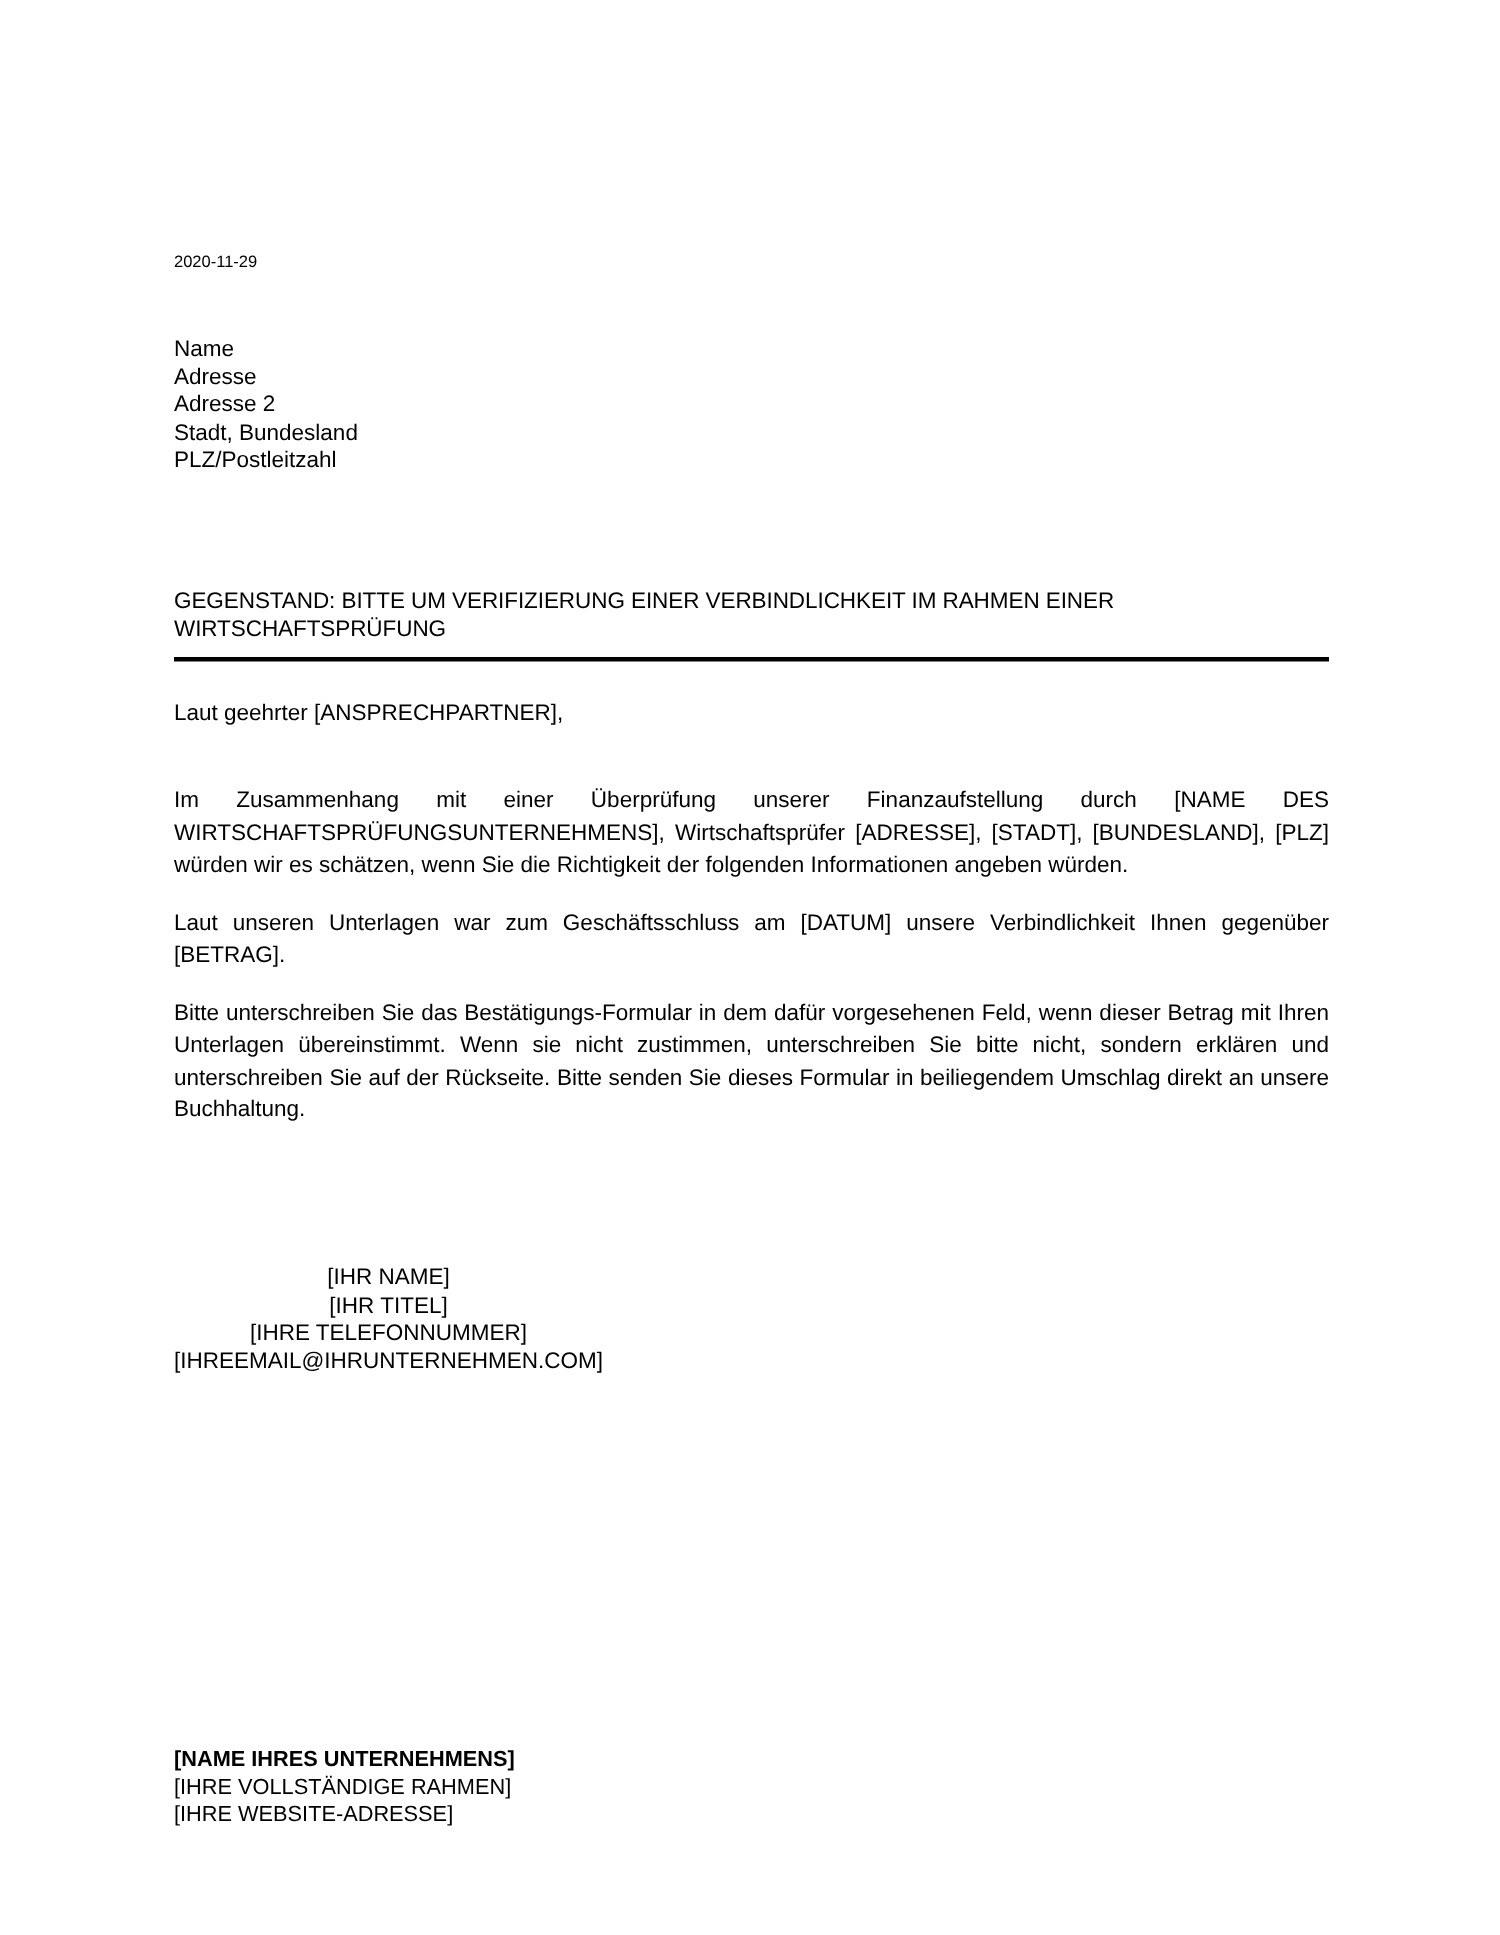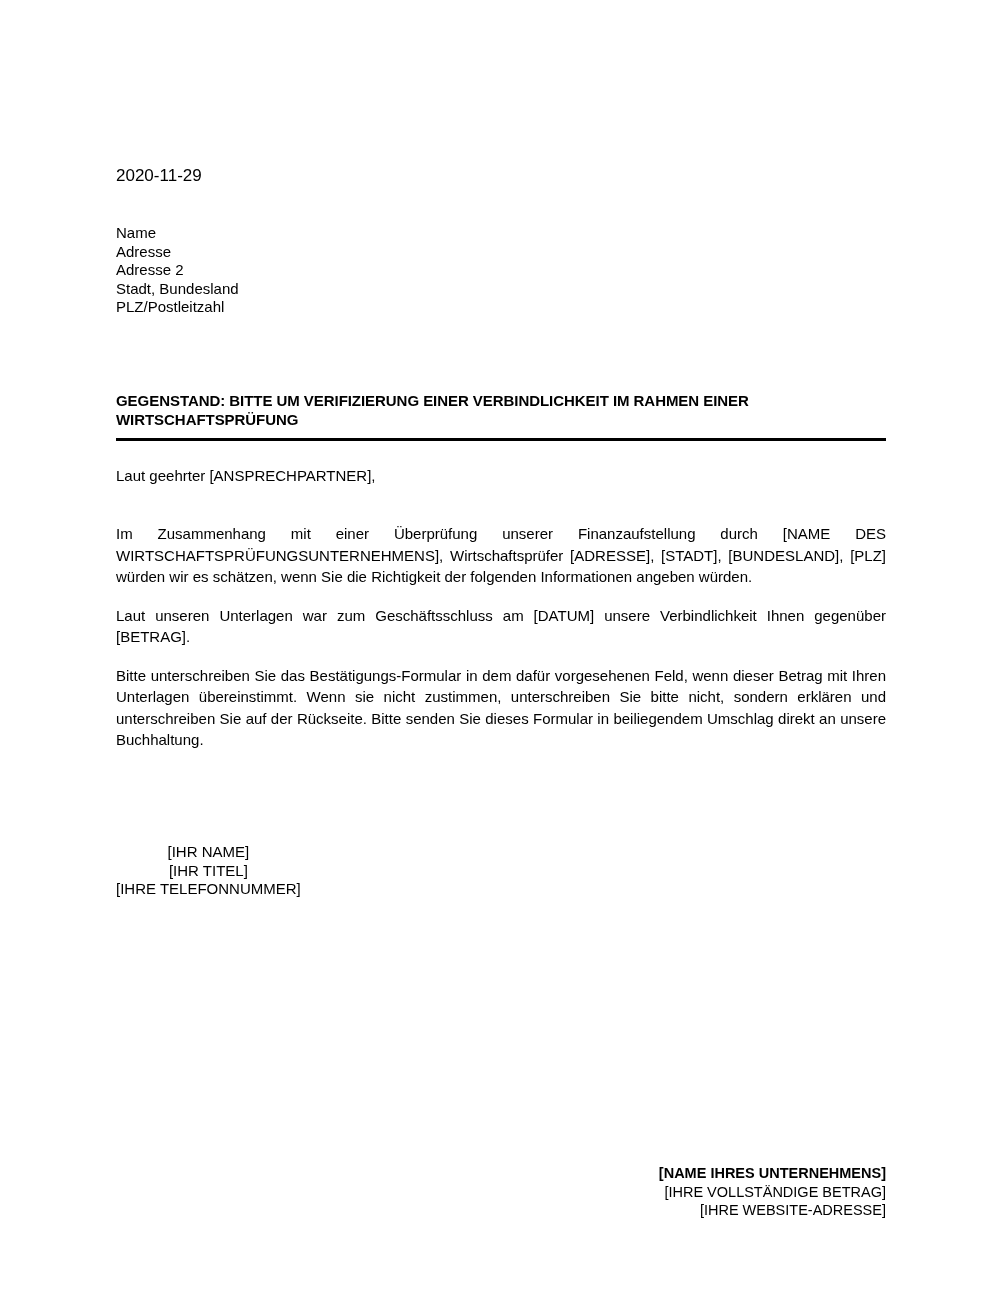--- a/index.html
+++ b/index.html
@@ -27,21 +27,21 @@
     left: 116px;
     top: 0;
     width: 770px;
   }
 
   
   .date-line {
     position: absolute;
     top: 166px;
     left: 0;
-    font-size: 17px;
+    font-size: 11px;
     line-height: 19px;
     white-space: nowrap;
     text-align: center;
   }
 
   
   .address-block {
     position: absolute;
     top: 224px;
     left: 0;
@@ -53,21 +53,21 @@
   
   .subject-block {
     position: absolute;
     top: 391px;
     left: 0;
     width: 770px;
   }
   .subject-heading {
     font-size: 15px;
     line-height: 19px;
-    font-weight: bold;
+    font-weight: normal;
     letter-spacing: -0.05px;
   }
   .subject-rule {
     margin-top: 9px;
     width: 770px;
     height: 3px;
     background: #000000;
   }
 
   
@@ -108,21 +108,21 @@
     line-height: 18.6px;
   }
   .signature-line { white-space: nowrap; text-align: center; }
 
   
   .footer-block {
     position: absolute;
     top: 1164px;
     left: 0;
     width: 770px;
-    text-align: right;
+    text-align: left;
     font-size: 14.5px;
     line-height: 18.6px;
   }
   .footer-line { white-space: nowrap; }
   .footer-company { font-weight: bold; }
 </style>
 </head>
 <body>
 
 <div class="page">
@@ -148,22 +148,23 @@
     <div class="body-block">
       <p class="body-paragraph">Im Zusammenhang mit einer Überprüfung unserer Finanzaufstellung durch [NAME DES WIRTSCHAFTSPRÜFUNGSUNTERNEHMENS], Wirtschaftsprüfer [ADRESSE], [STADT], [BUNDESLAND], [PLZ] würden wir es schätzen, wenn Sie die Richtigkeit der folgenden Informationen angeben würden.</p>
       <p class="body-paragraph">Laut unseren Unterlagen war zum Geschäftsschluss am [DATUM] unsere Verbindlichkeit Ihnen gegenüber [BETRAG].</p>
       <p class="body-paragraph">Bitte unterschreiben Sie das Bestätigungs-Formular in dem dafür vorgesehenen Feld, wenn dieser Betrag mit Ihren Unterlagen übereinstimmt. Wenn sie nicht zustimmen, unterschreiben Sie bitte nicht, sondern erklären und unterschreiben Sie auf der Rückseite. Bitte senden Sie dieses Formular in beiliegendem Umschlag direkt an unsere Buchhaltung.</p>
     </div>
 
     <div class="signature-block">
       <div class="signature-line">[IHR NAME]</div>
       <div class="signature-line">[IHR TITEL]</div>
       <div class="signature-line">[IHRE TELEFONNUMMER]</div>
+      <div class="signature-line">[IHREEMAIL@IHRUNTERNEHMEN.COM]</div>
     </div>
 
     <div class="footer-block">
       <div class="footer-line footer-company">[NAME IHRES UNTERNEHMENS]</div>
-      <div class="footer-line">[IHRE VOLLSTÄNDIGE BETRAG]</div>
+      <div class="footer-line">[IHRE VOLLSTÄNDIGE RAHMEN]</div>
       <div class="footer-line">[IHRE WEBSITE-ADRESSE]</div>
     </div>
 
   </div>
 </div>
 
 </body></html>

